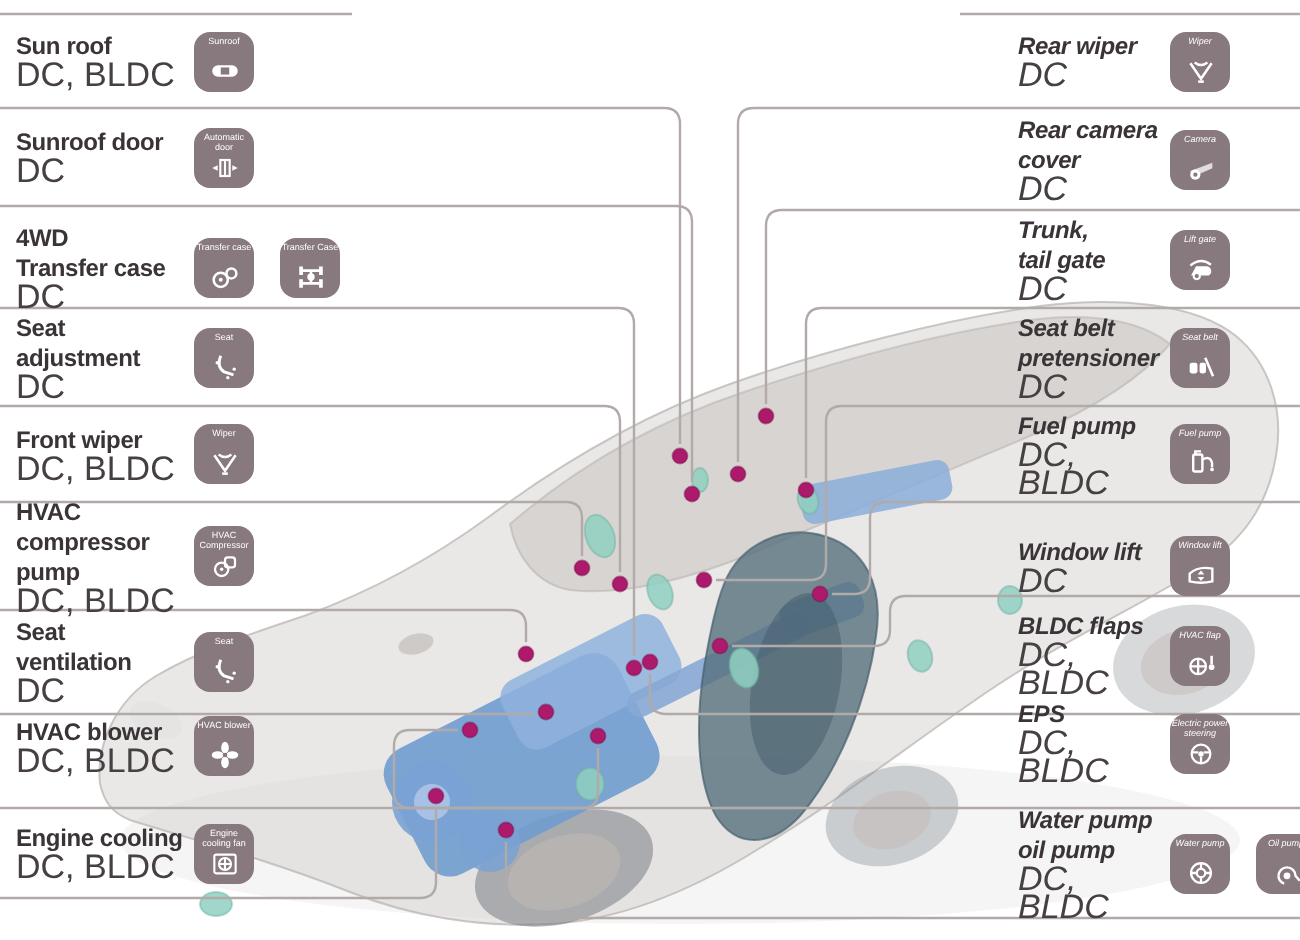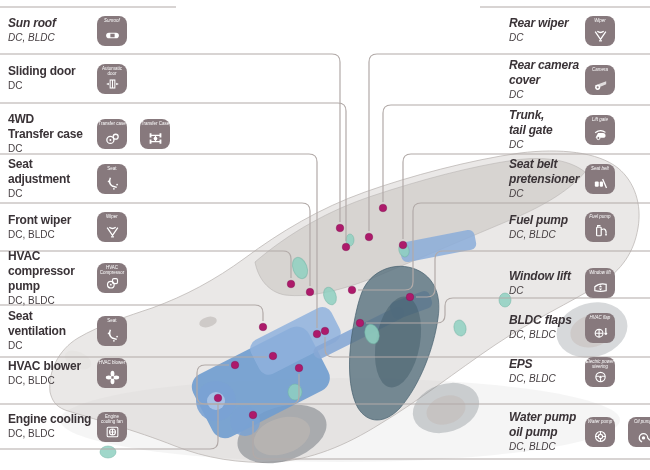--- a/index.html
+++ b/index.html
@@ -8,21 +8,21 @@
   svg{display:block;}
   #art,#lines{position:absolute;left:0;top:0;}
   .col{position:absolute;top:0;height:470px;z-index:3;}
   #left-col{left:0;width:185px;}
   #right-col{left:502px;width:170px;font-style:italic;}
   .row{position:absolute;left:0;right:0;display:flex;align-items:center;}
   .txt{white-space:pre-line;}
   #left-col .txt{margin-left:8px;width:94px;}
   #right-col .txt{margin-left:7px;width:74px;}
   .title{font-size:12px;font-weight:bold;color:#3a3337;line-height:15px;letter-spacing:-.2px;display:block;}
-  .types{font-size:10px;color:#474043;line-height:14px;display:block;margin-top:0;}
+  .types{font-size:17px;color:#474043;line-height:14px;display:block;margin-top:0;}
   .badges{position:absolute;display:flex;gap:13px;}
   #left-col .badges{left:97px;}
   #right-col .badges{left:83px;}
   .badge{width:30px;height:30px;border-radius:8px;background:#87797d;color:#fff;
          display:flex;flex-direction:column;align-items:center;box-sizing:border-box;padding-top:2px;}
   .badge .blabel{font-size:4.5px;line-height:5px;text-align:center;white-space:pre-line;letter-spacing:0;}
   .badge svg{margin-top:auto;margin-bottom:2px;}
 </style>
 </head>
 <body>
@@ -224,33 +224,33 @@
         </g>
       <g id="i-oil-pump" fill="none" stroke="#fff" stroke-width="1.7">
           <path d="M6,14 a6,6 0 1 1 12,0 l3,3.5"></path>
           <path d="M6,14 q0,4 4,5.5"></path>
           <circle cx="12" cy="14" r="2.4" fill="#fff" stroke="none"></circle>
         </g>
     </defs>
   </svg>
 
   <div id="left-col" class="col">
-      <div class="row" style="top: 7px; height: 47px; font-style: italic;">
+      <div class="row" style="top: 7px; height: 47px;">
         <div class="txt"><span class="title">Sun roof</span><span class="types">DC, BLDC</span></div>
         <div class="badges">
           <div class="badge" style="background: rgb(135, 121, 125);">
             <span class="blabel">Sunroof</span>
             <svg width="17" height="17" viewBox="0 0 24 24">
               <use href="#i-car-top"></use>
             </svg>
           </div>
         </div>
       </div>
       <div class="row" style="top: 54px; height: 49px;">
-        <div class="txt"><span class="title">Sliding door</span><span class="types">DC</span></div>
+        <div class="txt"><span class="title">Sunroof door</span><span class="types">DC</span></div>
         <div class="badges">
           <div class="badge" style="background: rgb(135, 121, 125);">
             <span class="blabel">Automatic
 door</span>
             <svg width="17" height="17" viewBox="0 0 24 24">
               <use href="#i-auto-door"></use>
             </svg>
           </div>
         </div>
       </div>

